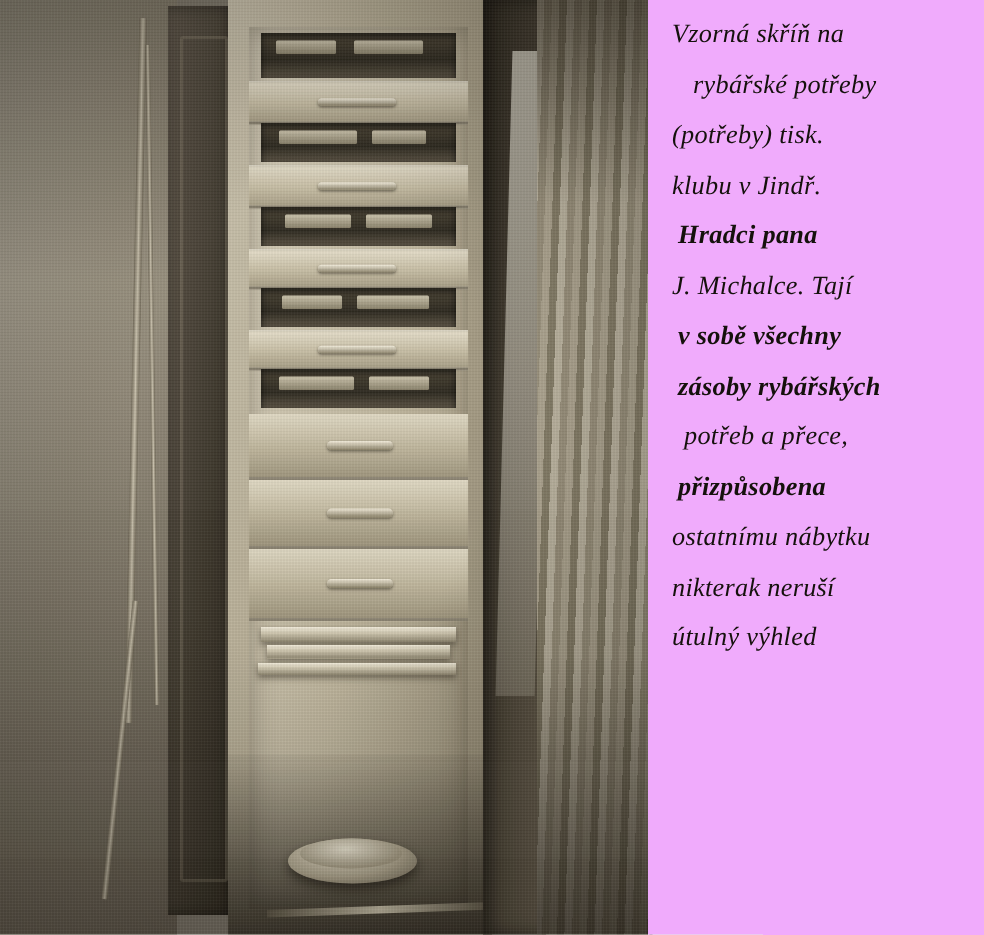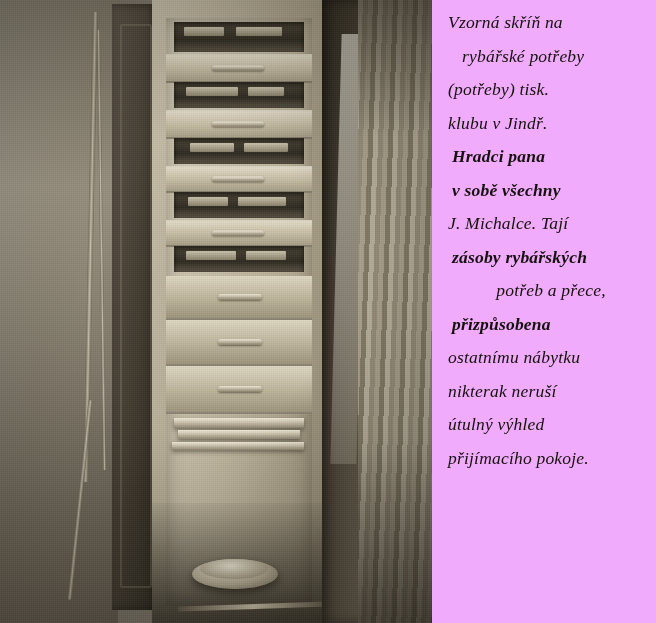--- a/index.html
+++ b/index.html
@@ -242,21 +242,21 @@
     color: #15110c;
     letter-spacing: 0.2px;
   }
   .caption .ln {
     display: block;
     white-space: nowrap;
   }
   .ln.i0 { text-indent: 0px; }
   .ln.i1 { text-indent: 14px; }
   .ln.i2 { text-indent: 4px; font-weight: bold; }
-  .ln.i3 { text-indent: 8px; text-align: center; }
+  .ln.i3 { text-indent: 8px; }
 </style>
 </head>
 <body>
 
 <div class="page">
 
   <div class="photo">
 
     <div class="wall-left"></div>
     <div class="wall-left-shadow"></div>
@@ -322,25 +322,24 @@
   </div>
 
   <div class="caption-rule"></div>
   <div class="caption">
     <p>
       <span class="ln i0">Vzorná skříň na</span>
       <span class="ln i1">rybářské potřeby</span>
       <span class="ln i0">(potřeby) tisk.</span>
       <span class="ln i0">klubu v Jindř.</span>
       <span class="ln i2">Hradci pana</span>
+      <span class="ln i0">J. Michalce. Tají</span>
       <span class="ln i2">v sobě všechny</span>
-      <span class="ln i0">J. Michalce. Tají</span>
       <span class="ln i2">zásoby rybářských</span>
       <span class="ln i3">potřeb a přece,</span>
       <span class="ln i2">přizpůsobena</span>
       <span class="ln i0">ostatnímu nábytku</span>
       <span class="ln i0">nikterak neruší</span>
       <span class="ln i0">útulný výhled</span>
-      <span class="ln i0">přijímacího pokoje.</span>
     </p>
   </div>
 
 </div>
 
 </body></html>

